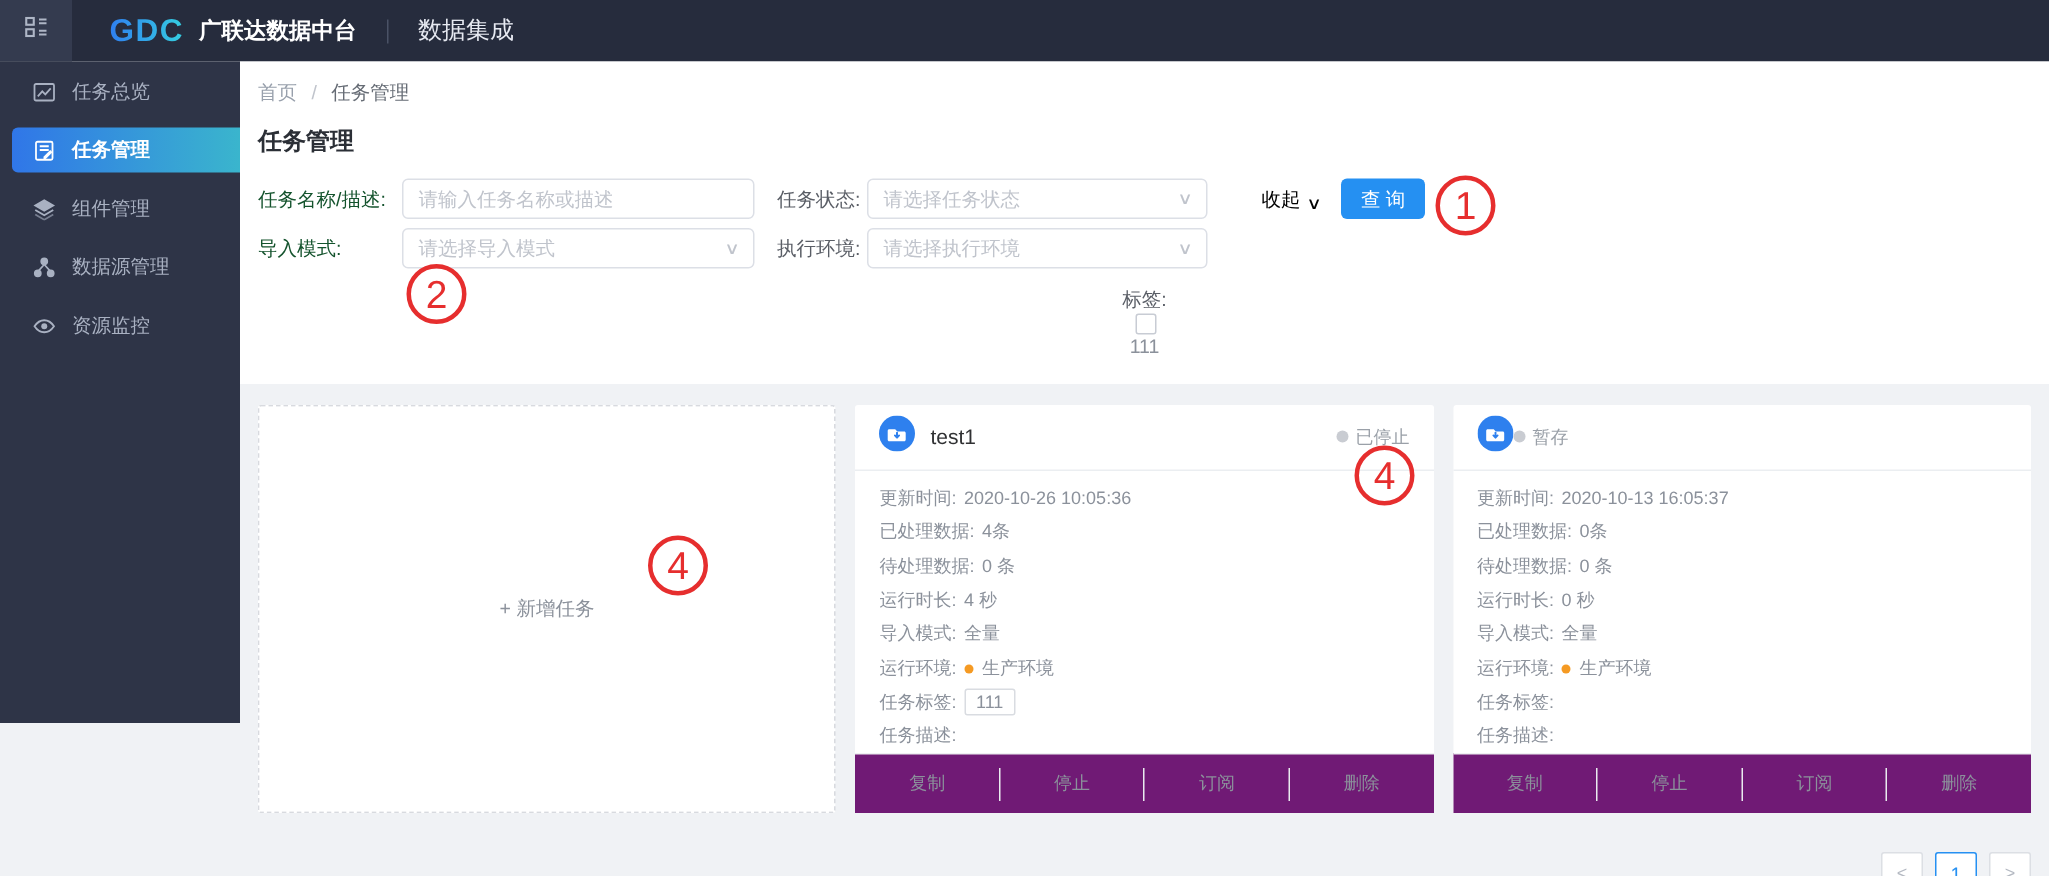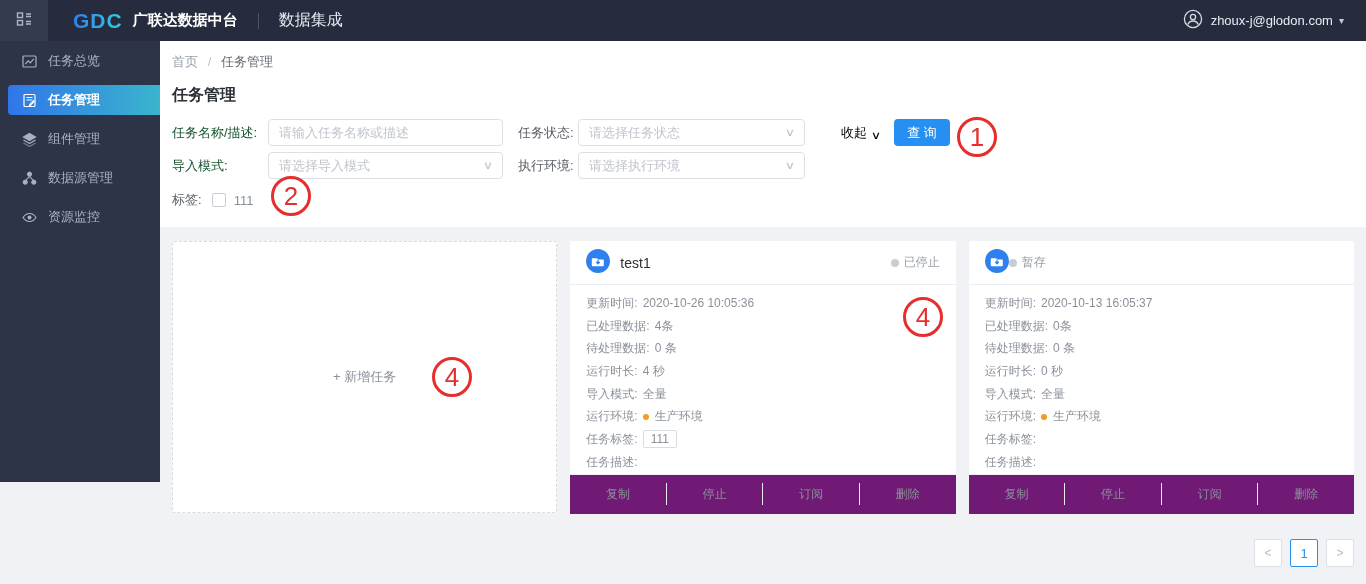--- a/index.html
+++ b/index.html
@@ -48,30 +48,30 @@
              font-size:13px; color:#606266; outline:none; background:#fff; }
   .f-input::placeholder { color:#c0c4cc; }
   .f-select { width:227px; height:27px; border:1px solid #dcdfe6; border-radius:4px; background:#fff;
               display:flex; align-items:center; justify-content:space-between; padding:0 10px; cursor:pointer; }
   .f-select .ph { font-size:13px; color:#c0c4cc; }
   .f-select .chev { font-size:11px; color:#c0c4cc; transform:scaleX(1.3); }
   .collapse-link { margin-left:36px; color:#000000; font-size:13px; cursor:pointer; display:flex; align-items:flex-end; }
   .collapse-link .chev { font-size:11px; margin-left:5px; transform:scaleX(1.3); }
   .search-btn { margin-left:14px; width:56px; height:27px; background:#2590f2; color:#ffffff; border:none;
                 border-radius:4px; font-size:13px; cursor:pointer; }
-  .tag-row { display:flex; align-items:center; margin-top:12px; }
+  .tag-row { display:flex; align-items:center; margin-top:12px;flex-direction:column; }
   .tag-row .t-label { font-size:13px; color:#5a5e66; }
   .checkbox { width:14px; height:14px; border:1px solid #c8ccd4; border-radius:2px; background:#fff;
               margin:0 8px 0 10px; cursor:pointer; }
   .tag-option { font-size:13px; color:#8b919b; cursor:pointer; }
 
   
   .content-body { flex:1; background:#f0f2f5; padding:14px 12px 0 12px; }
   .cards { display:grid; grid-template-columns:repeat(3,1fr); gap:13px; }
-  .card { background:#ffffff; border-radius:2px; height:272px; display:flex; flex-direction:column; }
+  .card { background:#ffffff; border-radius:2px; height:272px; display:flex; flex-direction:column;justify-content:center; }
   .add-card { border:1px dashed #d8dadf; display:flex; align-items:center; justify-content:center;
               color:#8b919b; font-size:13px; cursor:pointer; }
   .card-head { height:44px; flex:0 0 44px; display:flex; align-items:center; padding:0 16px;
                border-bottom:1px solid #ebeef1; }
   .card-title { font-size:14px; color:#303133; margin-left:10px; flex:1; }
   .status { display:flex; align-items:center; font-size:12px; color:#9aa0a8; }
   .status-dot { width:8px; height:8px; border-radius:50%; background:#c9ccd2; margin-right:5px; }
   .card-body { padding:7px 16px 0 16px; }
   .crow { height:22.7px; display:flex; align-items:center; font-size:12px; color:#8b919b; }
   .crow .cl { margin-right:5px; }
@@ -112,33 +112,20 @@
               <path d="M10 10.5h5M10 13h5"></path>
         </g>
           </svg>
       </span>
     </div>
     <div class="logo">GDC</div>
     <div class="product">广联达数据中台</div>
     <div class="tb-divider"></div>
     <div class="tb-nav">数据集成</div>
     <div class="tb-spacer"></div>
-    <div class="user">
-      <span>
-        <svg width="20" height="20" viewBox="0 0 20 20">
-            <g fill="none" stroke="#d5d9e2" stroke-width="1.3">
-          <circle cx="10" cy="10" r="8.6"></circle>
-              <circle cx="10" cy="8" r="2.6"></circle>
-          <path d="M4.8 15.6c1-2.6 3-3.6 5.2-3.6s4.2 1 5.2 3.6"></path>
-        </g>
-          </svg>
-      </span>
-      <span class="user-email">zhoux-j@glodon.com</span>
-      <span class="user-caret">▾</span>
-    </div>
   </header>
 
   <div class="below">
 
     <aside class="sidebar">
       <div class="side-item">
         <span class="s-ico">
           <svg width="15" height="15" viewBox="0 0 15 15">
               <g fill="none" stroke="#a9b1c2" stroke-width="1.2">
             <rect x="1" y="2" width="13" height="11" rx="1"></rect>

